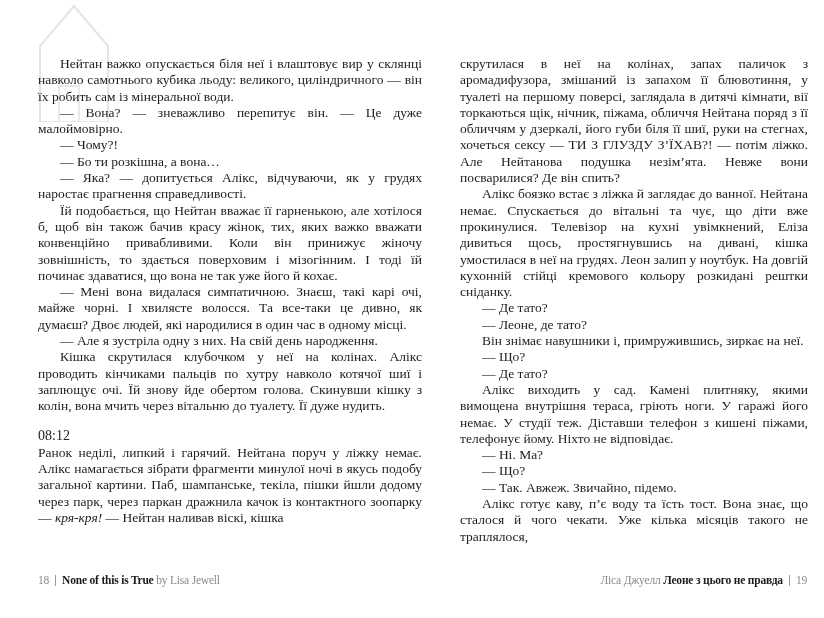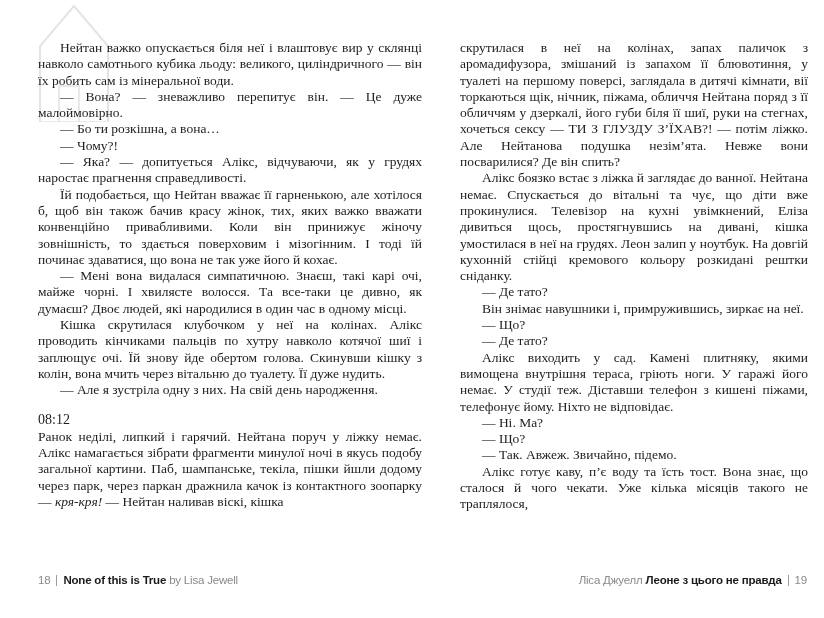--- a/index.html
+++ b/index.html
@@ -16,21 +16,21 @@
     color: #1d1d1d;
   }
   .watermark {
     position: absolute;
     left: 26px;
     top: 0;
     z-index: 0;
   }
   .text-col {
     position: absolute;
-    top: 40px;
+    top: 56px;
     z-index: 1;
     font-size: 13.5px;
     line-height: 16.3px;
     text-align: justify;
     hyphens: auto;
   }
   .col-left  { left: 38px;  width: 384px; }
   .col-right { left: 460px; width: 348px; }
   p.para {
     margin: 0;
@@ -41,21 +41,21 @@
     margin: 13px 0 1px 0;
     font-size: 14px;
     font-weight: normal;
     line-height: 16.3px;
   }
   em { font-style: italic; margin-top: 30px; }
   .footer {
     position: absolute;
     top: 573px;
     z-index: 1;
-    font-family: Liberation Sans, sans-serif;
+    font-family: Liberation Serif, serif;
     font-size: 11.5px;
     line-height: 14px;
     letter-spacing: -0.2px;
     color: #8a8a8a;
     white-space: nowrap;
   }
   .footer-left  { left: 38px; }
   .footer-right { right: 17px; text-align: right; }
   .footer .strong {
     color: #1a1a1a;
@@ -75,35 +75,36 @@
 
 <svg class="watermark" width="94" height="122" viewBox="0 0 94 122" aria-hidden="true">
   <path d="M14 122 V46 L48 6 L82 46 V122" fill="none" stroke="#e4e4e4" stroke-width="2"></path>
   <path d="M14 122 H82" fill="none" stroke="#e9e9e9" stroke-width="2"></path>
   <path d="M33 122 V86 H53 V122" fill="none" stroke="#e9e9e9" stroke-width="2"></path>
 </svg>
 
 <div class="text-col col-left">
   <p class="para">Нейтан важко опускається біля неї і влаштовує вир у склянці навколо самотнього кубика льоду: великого, циліндричного — він їх робить сам із мінеральної води.</p>
   <p class="para">— Вона? — зневажливо перепитує він. — Це дуже малоймовірно.</p>
+  <p class="para">— Чому?!</p>
   <p class="para">— Бо ти розкішна, а вона…</p>
-  <p class="para">— Чому?!</p>
   <p class="para">— Яка? — допитується Алікс, відчуваючи, як у грудях наростає прагнення справедливості.</p>
   <p class="para">Їй подобається, що Нейтан вважає її гарненькою, але хотілося б, щоб він також бачив красу жінок, тих, яких важко вважати конвенційно привабливими. Коли він принижує жіночу зовнішність, то здається поверховим і мізогінним. І тоді їй починає здаватися, що вона не так уже його й кохає.</p>
   <p class="para">— Мені вона видалася симпатичною. Знаєш, такі карі очі, майже чорні. І хвилясте волосся. Та все-таки це дивно, як думаєш? Двоє людей, які народилися в один час в одному місці.</p>
+  <p class="para">— Але я зустріла одну з них. На свій день народження.</p>
   <p class="para">Кішка скрутилася клубочком у неї на колінах. Алікс проводить кінчиками пальців по хутру навколо котячої шиї і заплющує очі. Їй знову йде обертом голова. Скинувши кішку з колін, вона мчить через вітальню до туалету. Її дуже нудить.</p>
-  <p class="para">— Але я зустріла одну з них. На свій день народження.</p>
   <h3 class="time-heading">08:12</h3>
   <p class="para noindent"><span>Ранок неділі, липкий і гарячий. Нейтана поруч у ліжку немає. Алікс намагається зібрати фрагменти минулої ночі в якусь подобу загальної картини. Паб, шампанське, текіла, пішки йшли додому через парк, через паркан дражнила качок із контактного зоопарку — </span><em>кря-кря!</em><span> — Нейтан наливав віскі, кішка</span></p>
 </div>
 
 <div class="text-col col-right">
   <p class="para noindent">скрутилася в неї на колінах, запах паличок з аромадифузора, змішаний із запахом її блювотиння, у туалеті на першому поверсі, заглядала в дитячі кімнати, вії торкаються щік, нічник, піжама, обличчя Нейтана поряд з її обличчям у дзеркалі, його губи біля її шиї, руки на стегнах, хочеться сексу — ТИ З ГЛУЗДУ З’ЇХАВ?! — потім ліжко. Але Нейтанова подушка незім’ята. Невже вони посварилися? Де він спить?</p>
   <p class="para">Алікс боязко встає з ліжка й заглядає до ванної. Нейтана немає. Спускається до вітальні та чує, що діти вже прокинулися. Телевізор на кухні увімкнений, Еліза дивиться щось, простягнувшись на дивані, кішка умостилася в неї на грудях. Леон залип у ноутбук. На довгій кухонній стійці кремового кольору розкидані рештки сніданку.</p>
   <p class="para">— Де тато?</p>
+  <p class="para">— Леоне, де тато?</p>
   <p class="para">Він знімає навушники і, примружившись, зиркає на неї.</p>
   <p class="para">— Що?</p>
   <p class="para">— Де тато?</p>
   <p class="para">Алікс виходить у сад. Камені плитняку, якими вимощена внутрішня тераса, гріють ноги. У гаражі його немає. У студії теж. Діставши телефон з кишені піжами, телефонує йому. Ніхто не відповідає.</p>
   <p class="para">— Ні. Ма?</p>
   <p class="para">— Що?</p>
   <p class="para">— Так. Авжеж. Звичайно, підемо.</p>
   <p class="para">Алікс готує каву, п’є воду та їсть тост. Вона знає, що сталося й чого чекати. Уже кілька місяців такого не траплялося,</p>
 </div>
 

